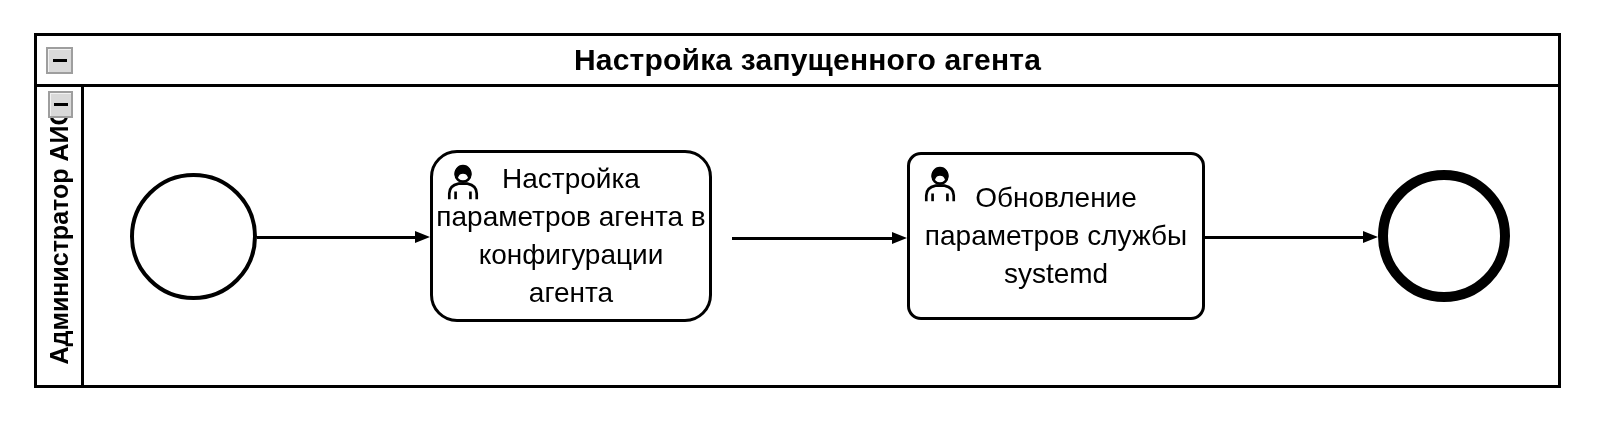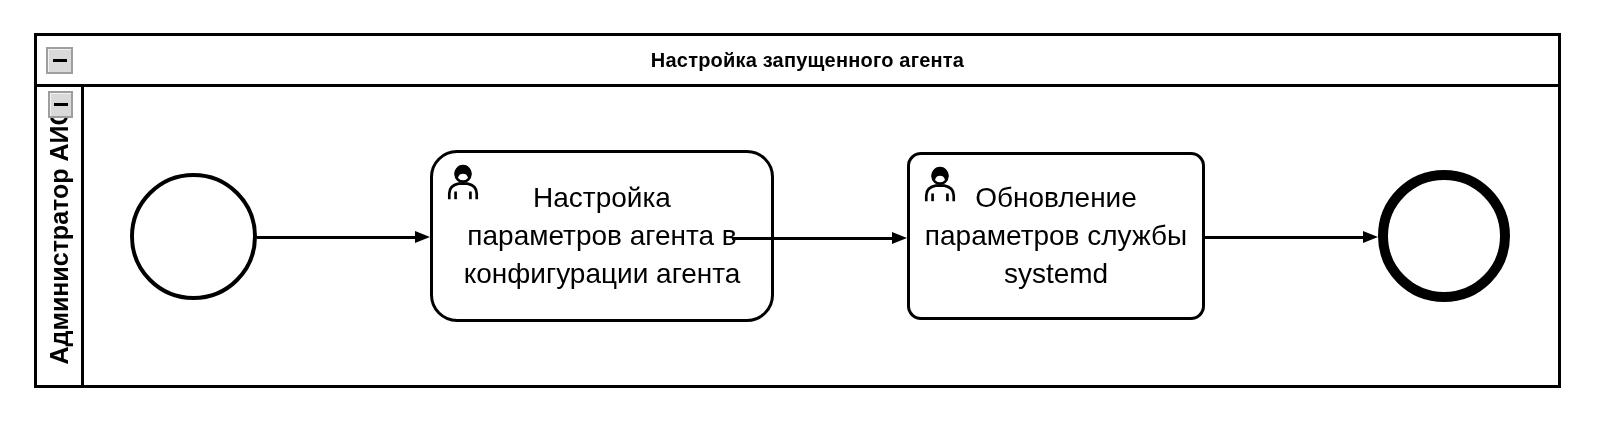--- a/index.html
+++ b/index.html
@@ -6,21 +6,21 @@
   html,body { background:#ffffff; }
   body { font-family:"Liberation Sans","DejaVu Sans",sans-serif; color:#000; }
 
   .canvas { position:relative; width:1598px; height:422px; background:#fff; overflow:hidden; }
 
   
   .pool { position:absolute; left:34px; top:33px; width:1527px; height:355px;
           border:3px solid #000; background:#fff; display:flex; flex-direction:column; }
   .pool-header { position:relative; height:51px; border-bottom:3px solid #000;
                  display:flex; align-items:center; justify-content:center; }
-  .pool-title { font-size:20px; font-weight:bold; letter-spacing:0.2px;margin-left:20px; }
+  .pool-title { font-size:30px; font-weight:bold; letter-spacing:0.2px;margin-left:20px; }
 
   .collapse-btn { position:absolute; width:27px; height:27px; background:#d9d9d9;
                   border:2px solid #9e9e9e; box-shadow:inset 1px 1px 0 #f2f2f2;
                   display:flex; align-items:center; justify-content:center; cursor:pointer; padding:0; }
   .pool-header .collapse-btn { left:9px; top:11px; }
   .minus-bar { display:block; width:14px; height:3px; background:#000; }
 
   .pool-body { position:relative; flex:1; display:flex; }
 
   
@@ -30,21 +30,21 @@
                 white-space:nowrap; font-size:25px; font-weight:bold; }
   .lane-label-col .collapse-btn { left:11px; top:4px; width:25px; height:27px; z-index:2; }
 
   
   .lane-content { position:relative; flex:1; background:#fff; }
 
   .event { position:absolute; border-radius:50%; background:#fff; }
   .start-event { left:46px; top:86px; width:127px; height:127px; border:4px solid #000; }
   .end-event   { left:1294px; top:83px; width:132px; height:132px; border:10px solid #000; }
 
-  .task { position:absolute; width:344px; height:170px; border:3px solid #000; border-radius:27px;
+  .task { position:absolute; width:282px; height:170px; border:3px solid #000; border-radius:27px;
           background:#fff; display:flex; align-items:center; justify-content:center; }
   .task-1 { left:346px; top:63px; height:172px; }
   .task-2 { left:823px; top:65px; width:298px; height:168px;border-radius:14px; }
   .task-label { width:284px; text-align:center; font-size:28px; line-height:38px; }
   .task-icon { position:absolute; left:9px; top:7px; width:42px; height:42px; }
 
   .flow-line { position:absolute; height:3px; background:#000; }
   .flow-head { position:absolute; width:0; height:0;
                border-left:15px solid #000; border-top:6px solid transparent; border-bottom:6px solid transparent; }
   .flow1-line { left:173px; top:149px; width:161px; }

